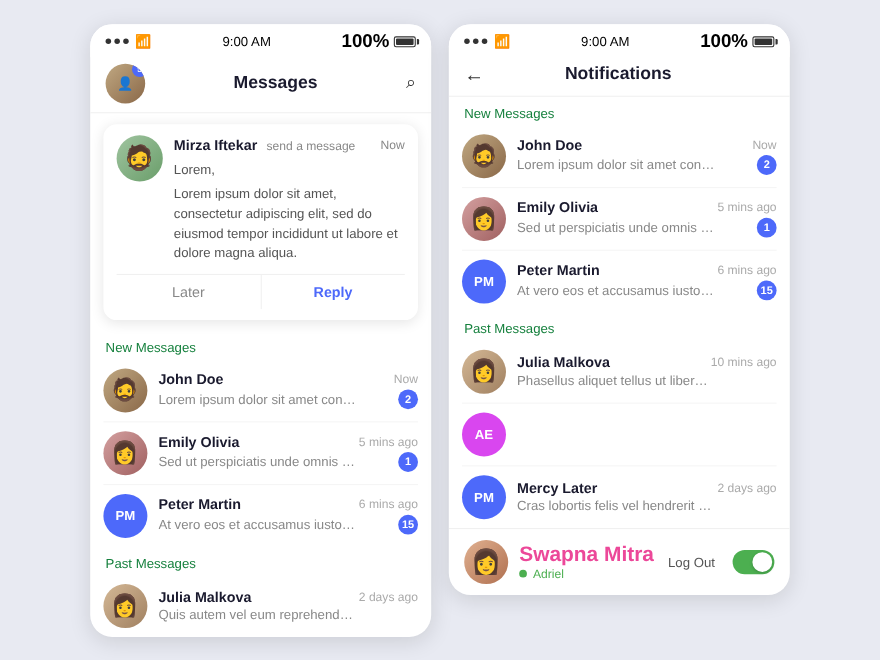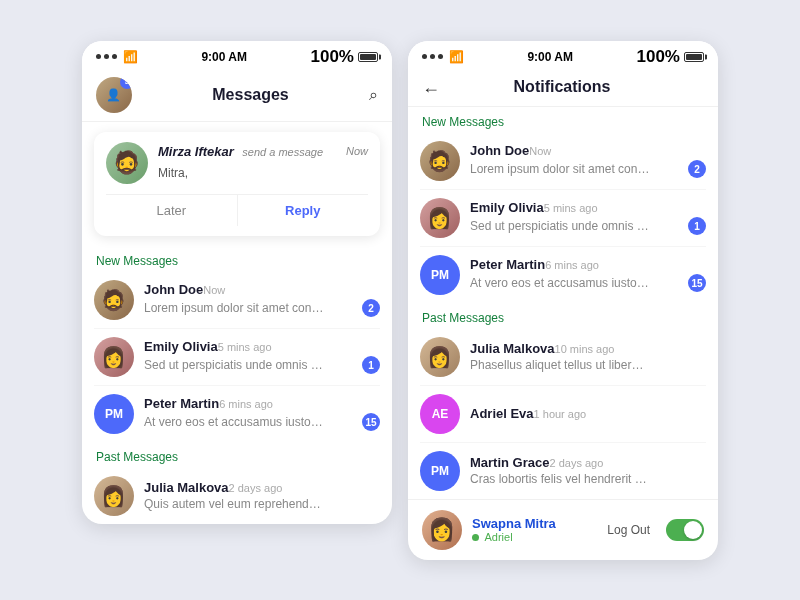--- a/index.html
+++ b/index.html
@@ -30,21 +30,21 @@
       display: flex;
       justify-content: space-between;
       align-items: center;
       padding: 6px 14px 4px;
       background: #fff;
       font-size: 11px;
       font-weight: 600;
     }
     .status-left { display: flex; align-items: center; gap: 3px; }
     .status-dot { width: 5px; height: 5px; border-radius: 50%; background: #333; }
-    .status-time { font-size: 12px; font-weight: 700; }
+    .status-time { font-size: 12px; font-weight: 400; }
     .status-right { display: flex; align-items: center; gap: 4px; font-size: 17px; }
     .battery-icon {
       width: 20px; height: 10px; border: 1.5px solid #333; border-radius: 2px; position: relative; display: inline-block;
     }
     .battery-icon::after {
       content: ''; position: absolute; right: -4px; top: 50%; transform: translateY(-50%);
       width: 2px; height: 5px; background: #333; border-radius: 0 1px 1px 0;
     }
     .battery-fill {
       position: absolute; left: 1px; top: 1px; bottom: 1px; width: 90%; background: #333; border-radius: 1px;
@@ -80,21 +80,21 @@
       border-radius: 12px;
       padding: 10px 12px;
       box-shadow: 0 2px 12px rgba(0,0,0,0.10);
     }
     .popup-header { display: flex; align-items: flex-start; gap: 10px; }
     .popup-avatar {
       width: 42px; height: 42px; border-radius: 50%; background: linear-gradient(135deg, #a0c4a0, #6a9e6a);
       display: flex; align-items: center; justify-content: center; flex-shrink: 0; overflow: hidden;
     }
     .popup-content { flex: 1; }
-    .popup-name-row { display: flex; justify-content: space-between; align-items: center; font-style: italic; }
+    .popup-name-row { display: flex; justify-content: space-between; align-items: center; }
     .popup-time { font-size: 11px; color: #888; }
     .popup-text { font-size: 12px; color: #555; margin-top: 4px; line-height: 1.5; }
     .popup-actions {
       display: flex;
       border-top: 1px solid #f0f0f0;
       margin-top: 10px;
     }
     .popup-btn {
       flex: 1; padding: 8px; text-align: center; font-size: 13px; cursor: pointer;
       border: none; background: none; font-weight: 500;
@@ -112,21 +112,21 @@
     .message-item:last-child { border-bottom: none; }
     .msg-avatar {
       width: 40px; height: 40px; border-radius: 50%; flex-shrink: 0;
       display: flex; align-items: center; justify-content: center;
       font-size: 12px; font-weight: 700; color: white; overflow: hidden;
     }
     .msg-avatar.blue { background: #4d69fa; }
     .msg-avatar.face1 { background: linear-gradient(135deg, #c0a882, #8a6848); }
     .msg-avatar.face2 { background: linear-gradient(135deg, #d4a0a0, #a06060); }
     .msg-content { flex: 1; min-width: 0; }
-    .msg-top { display: flex; justify-content: flex-start; align-items: center; }
+    .msg-top { display: flex; justify-content: space-between; align-items: center; }
     .msg-name { font-size: 13px; font-weight: 600; color: #1a1a2e; }
     .msg-time { font-size: 11px; color: #aaa; }
     .msg-bottom { display: flex; justify-content: space-between; align-items: center; margin-top: 2px; }
     .msg-preview { font-size: 12px; color: #888; white-space: nowrap; overflow: hidden; text-overflow: ellipsis; max-width: 180px; }
     .msg-badge {
       background: #4d69fa; color: white; border-radius: 50%;
       width: 18px; height: 18px; font-size: 10px; font-weight: 700;
       display: flex; align-items: center; justify-content: center; flex-shrink: 0;
     }
     .content-scroll { max-height: 460px; overflow: hidden; }
@@ -139,21 +139,21 @@
       align-items: center;
       gap: 10px;
     }
     .user-avatar-lg {
       width: 40px; height: 40px; border-radius: 50%;
       background: linear-gradient(135deg, #e0b090, #b07050);
       display: flex; align-items: center; justify-content: center;
       flex-shrink: 0; overflow: hidden;
     }
     .user-info { flex: 1; }
-    .user-name { font-size: 13px; font-weight: 600; color: #1d4ed8; }
+    .user-name { font-size: 19px; font-weight: 600; color: #ec4899; }
     .user-status { font-size: 11px; color: #4caf50; }
     .green-dot { display: inline-block; width: 7px; height: 7px; border-radius: 50%; background: #4caf50; margin-right: 3px; }
     .logout-btn { font-size: 12px; color: #555; font-weight: 500; margin-right: 6px; }
     .toggle {
       width: 38px; height: 22px; background: #4caf50; border-radius: 11px; position: relative; cursor: pointer;
     }
     .toggle-knob {
       position: absolute; right: 2px; top: 2px; width: 18px; height: 18px;
       border-radius: 50%; background: white; box-shadow: 0 1px 3px rgba(0,0,0,0.2);
     }
@@ -197,22 +197,23 @@
         </div>
         <div class="popup-content">
           <div class="popup-name-row">
             <span>
               <span style="font-size:13px;font-weight:600;color:#1a1a2e;">Mirza Iftekar</span>
               <span style="font-size:11px;color:#888;margin-left:4px;">send a message</span>
             </span>
             <span class="popup-time">Now</span>
           </div>
           <div class="popup-text">
-            <span>Mitra,</span>
-          </div>
+            <span>Lorem,</span>
+          </div>
+          <div class="popup-text">Lorem ipsum dolor sit amet, consectetur adipiscing elit, sed do eiusmod tempor incididunt ut labore et dolore magna aliqua.</div>
         </div>
       </div>
       <div class="popup-actions">
         <button class="popup-btn later">Later</button>
         <button class="popup-btn reply">Reply</button>
       </div>
     </div>
 
     <div class="content-scroll">
       <div class="section-label">New Messages</div>
@@ -372,33 +373,29 @@
             <div class="msg-bottom">
               <span class="msg-preview">Phasellus aliquet tellus ut libero pharetra...</span>
             </div>
           </div>
         </div>
         <div class="message-item">
           <div class="msg-avatar" style="background: #d946ef;">
             <span style="font-size:12px;font-weight:700;color:white;">AE</span>
           </div>
           <div class="msg-content">
-            <div class="msg-top">
-              <span class="msg-name">Adriel Eva</span>
-              <span class="msg-time">1 hour ago</span>
-            </div>
           </div>
         </div>
         <div class="message-item">
           <div class="msg-avatar blue">
             <span>PM</span>
           </div>
           <div class="msg-content">
             <div class="msg-top">
-              <span class="msg-name">Martin Grace</span>
+              <span class="msg-name">Mercy Later</span>
               <span class="msg-time">2 days ago</span>
             </div>
             <div class="msg-bottom">
               <span class="msg-preview">Cras lobortis felis vel hendrerit feugiat</span>
             </div>
           </div>
         </div>
       </div>
 
       <div class="bottom-bar">

